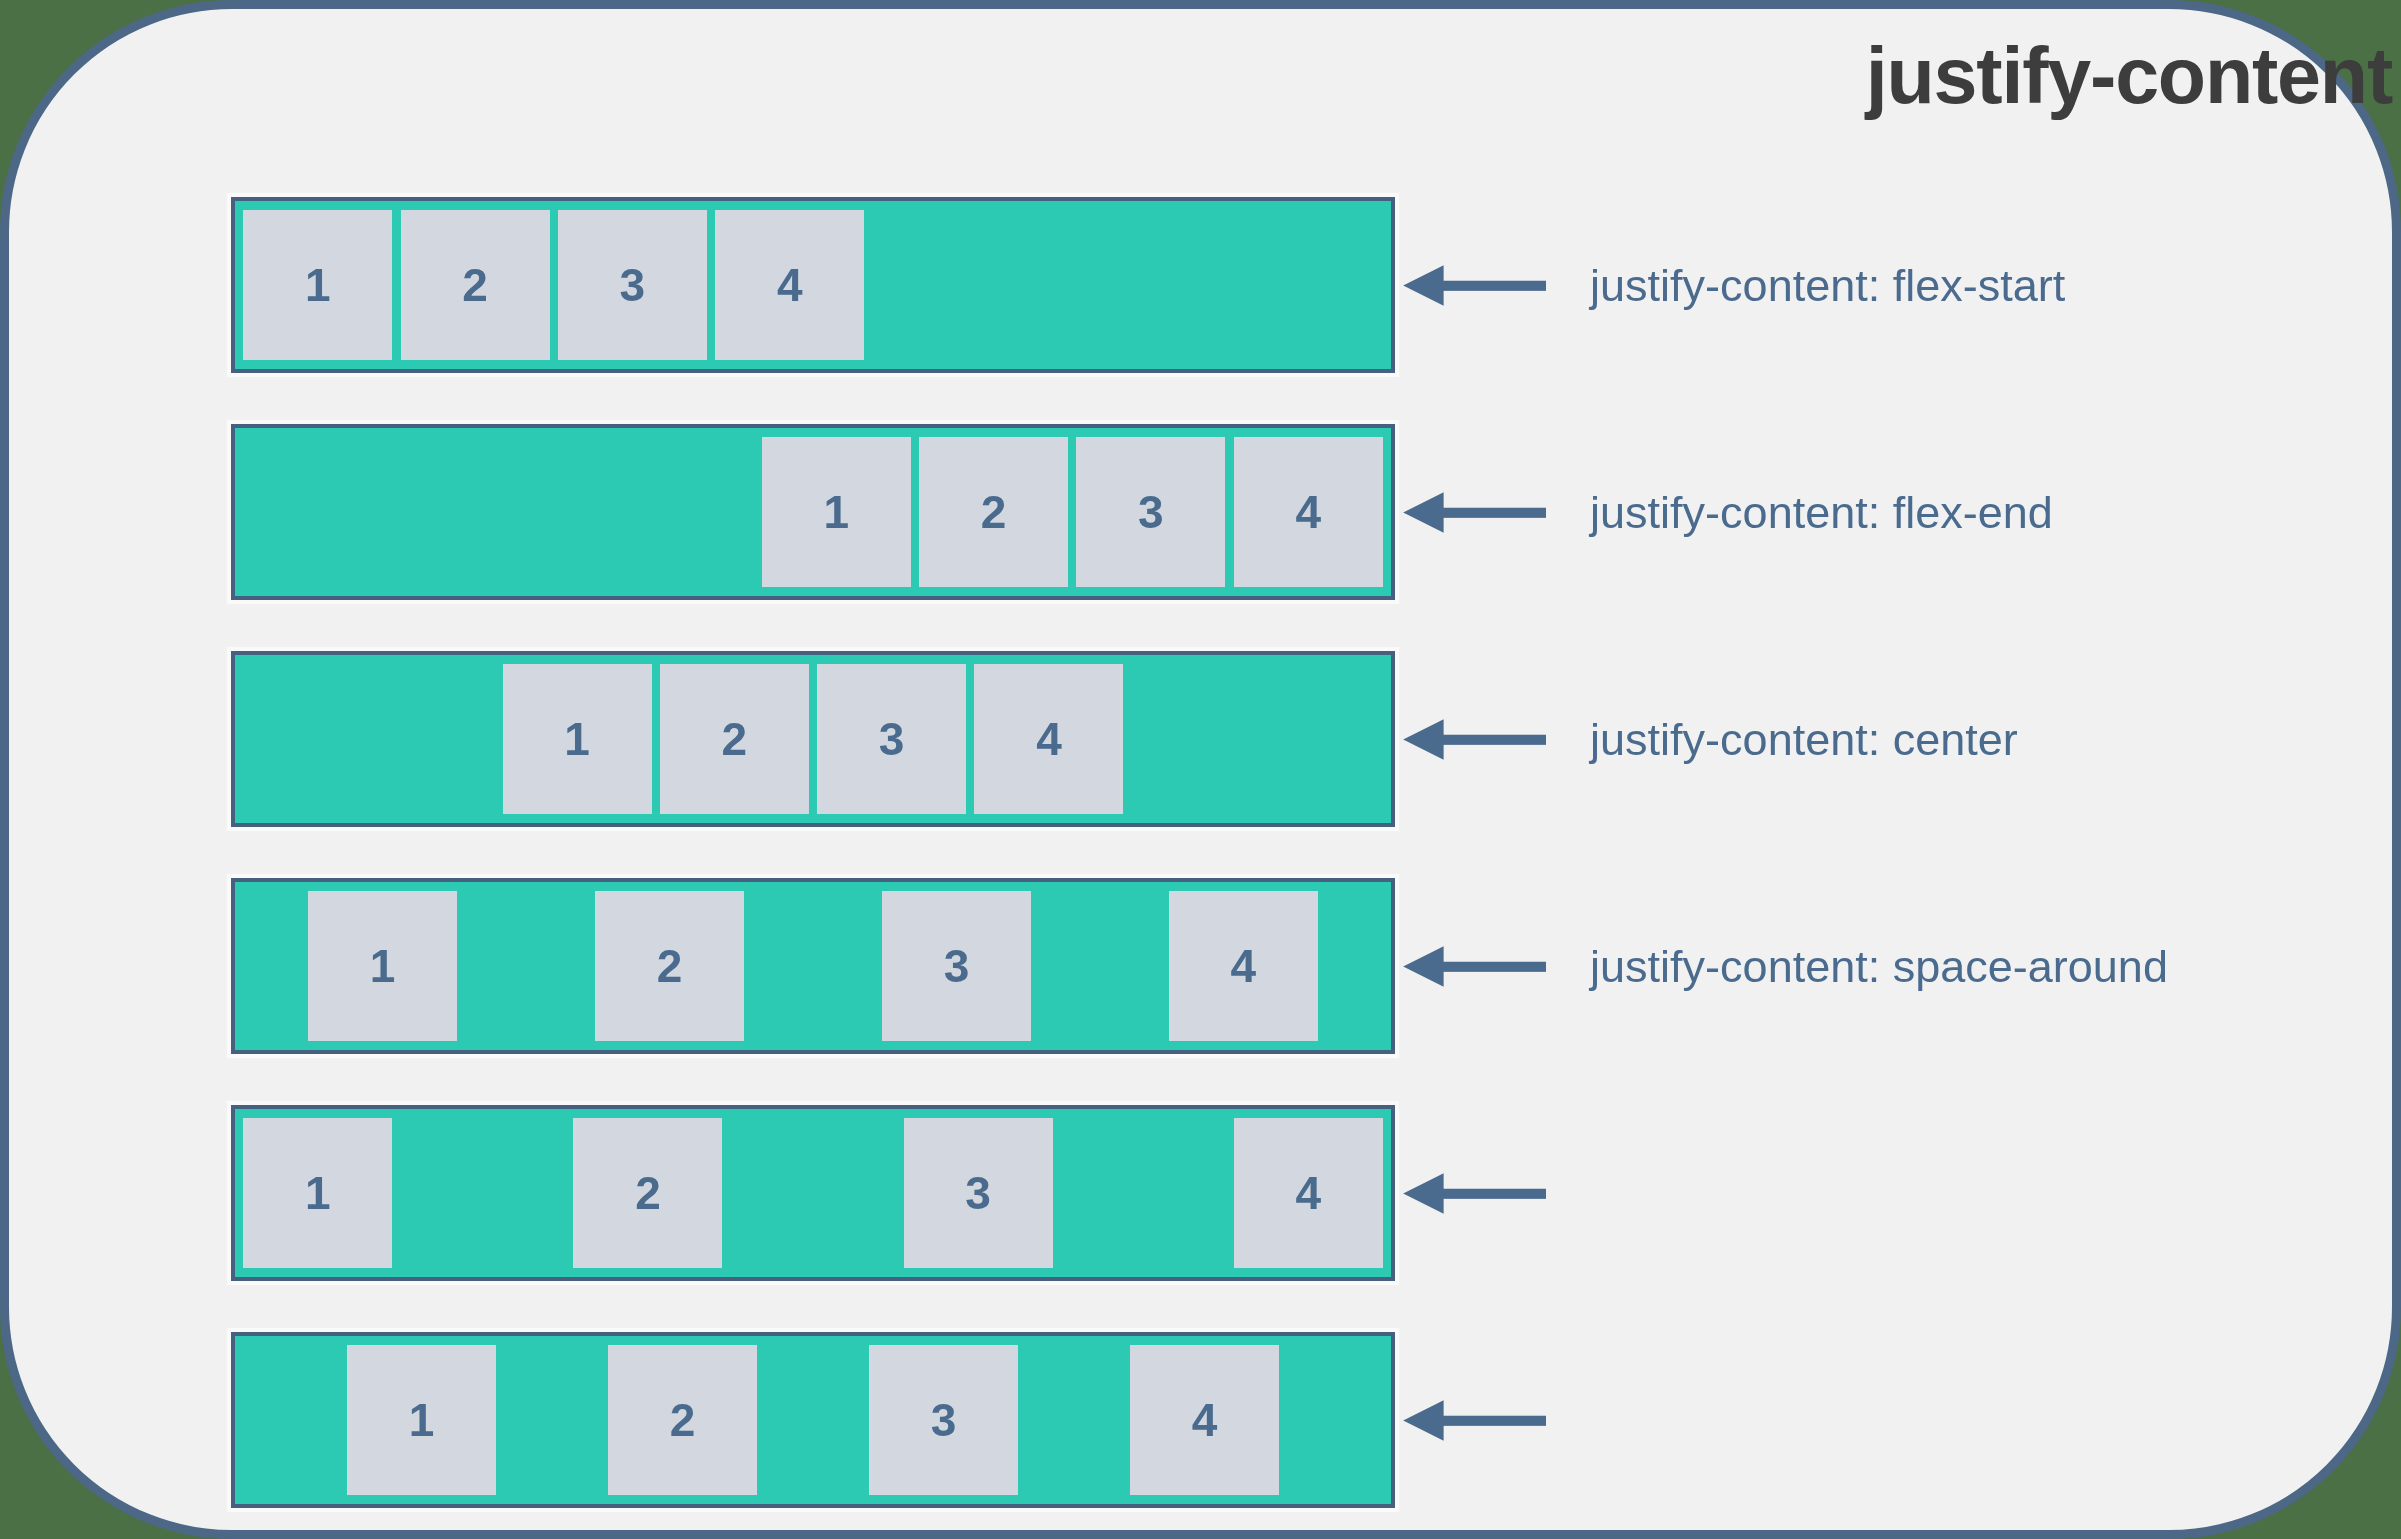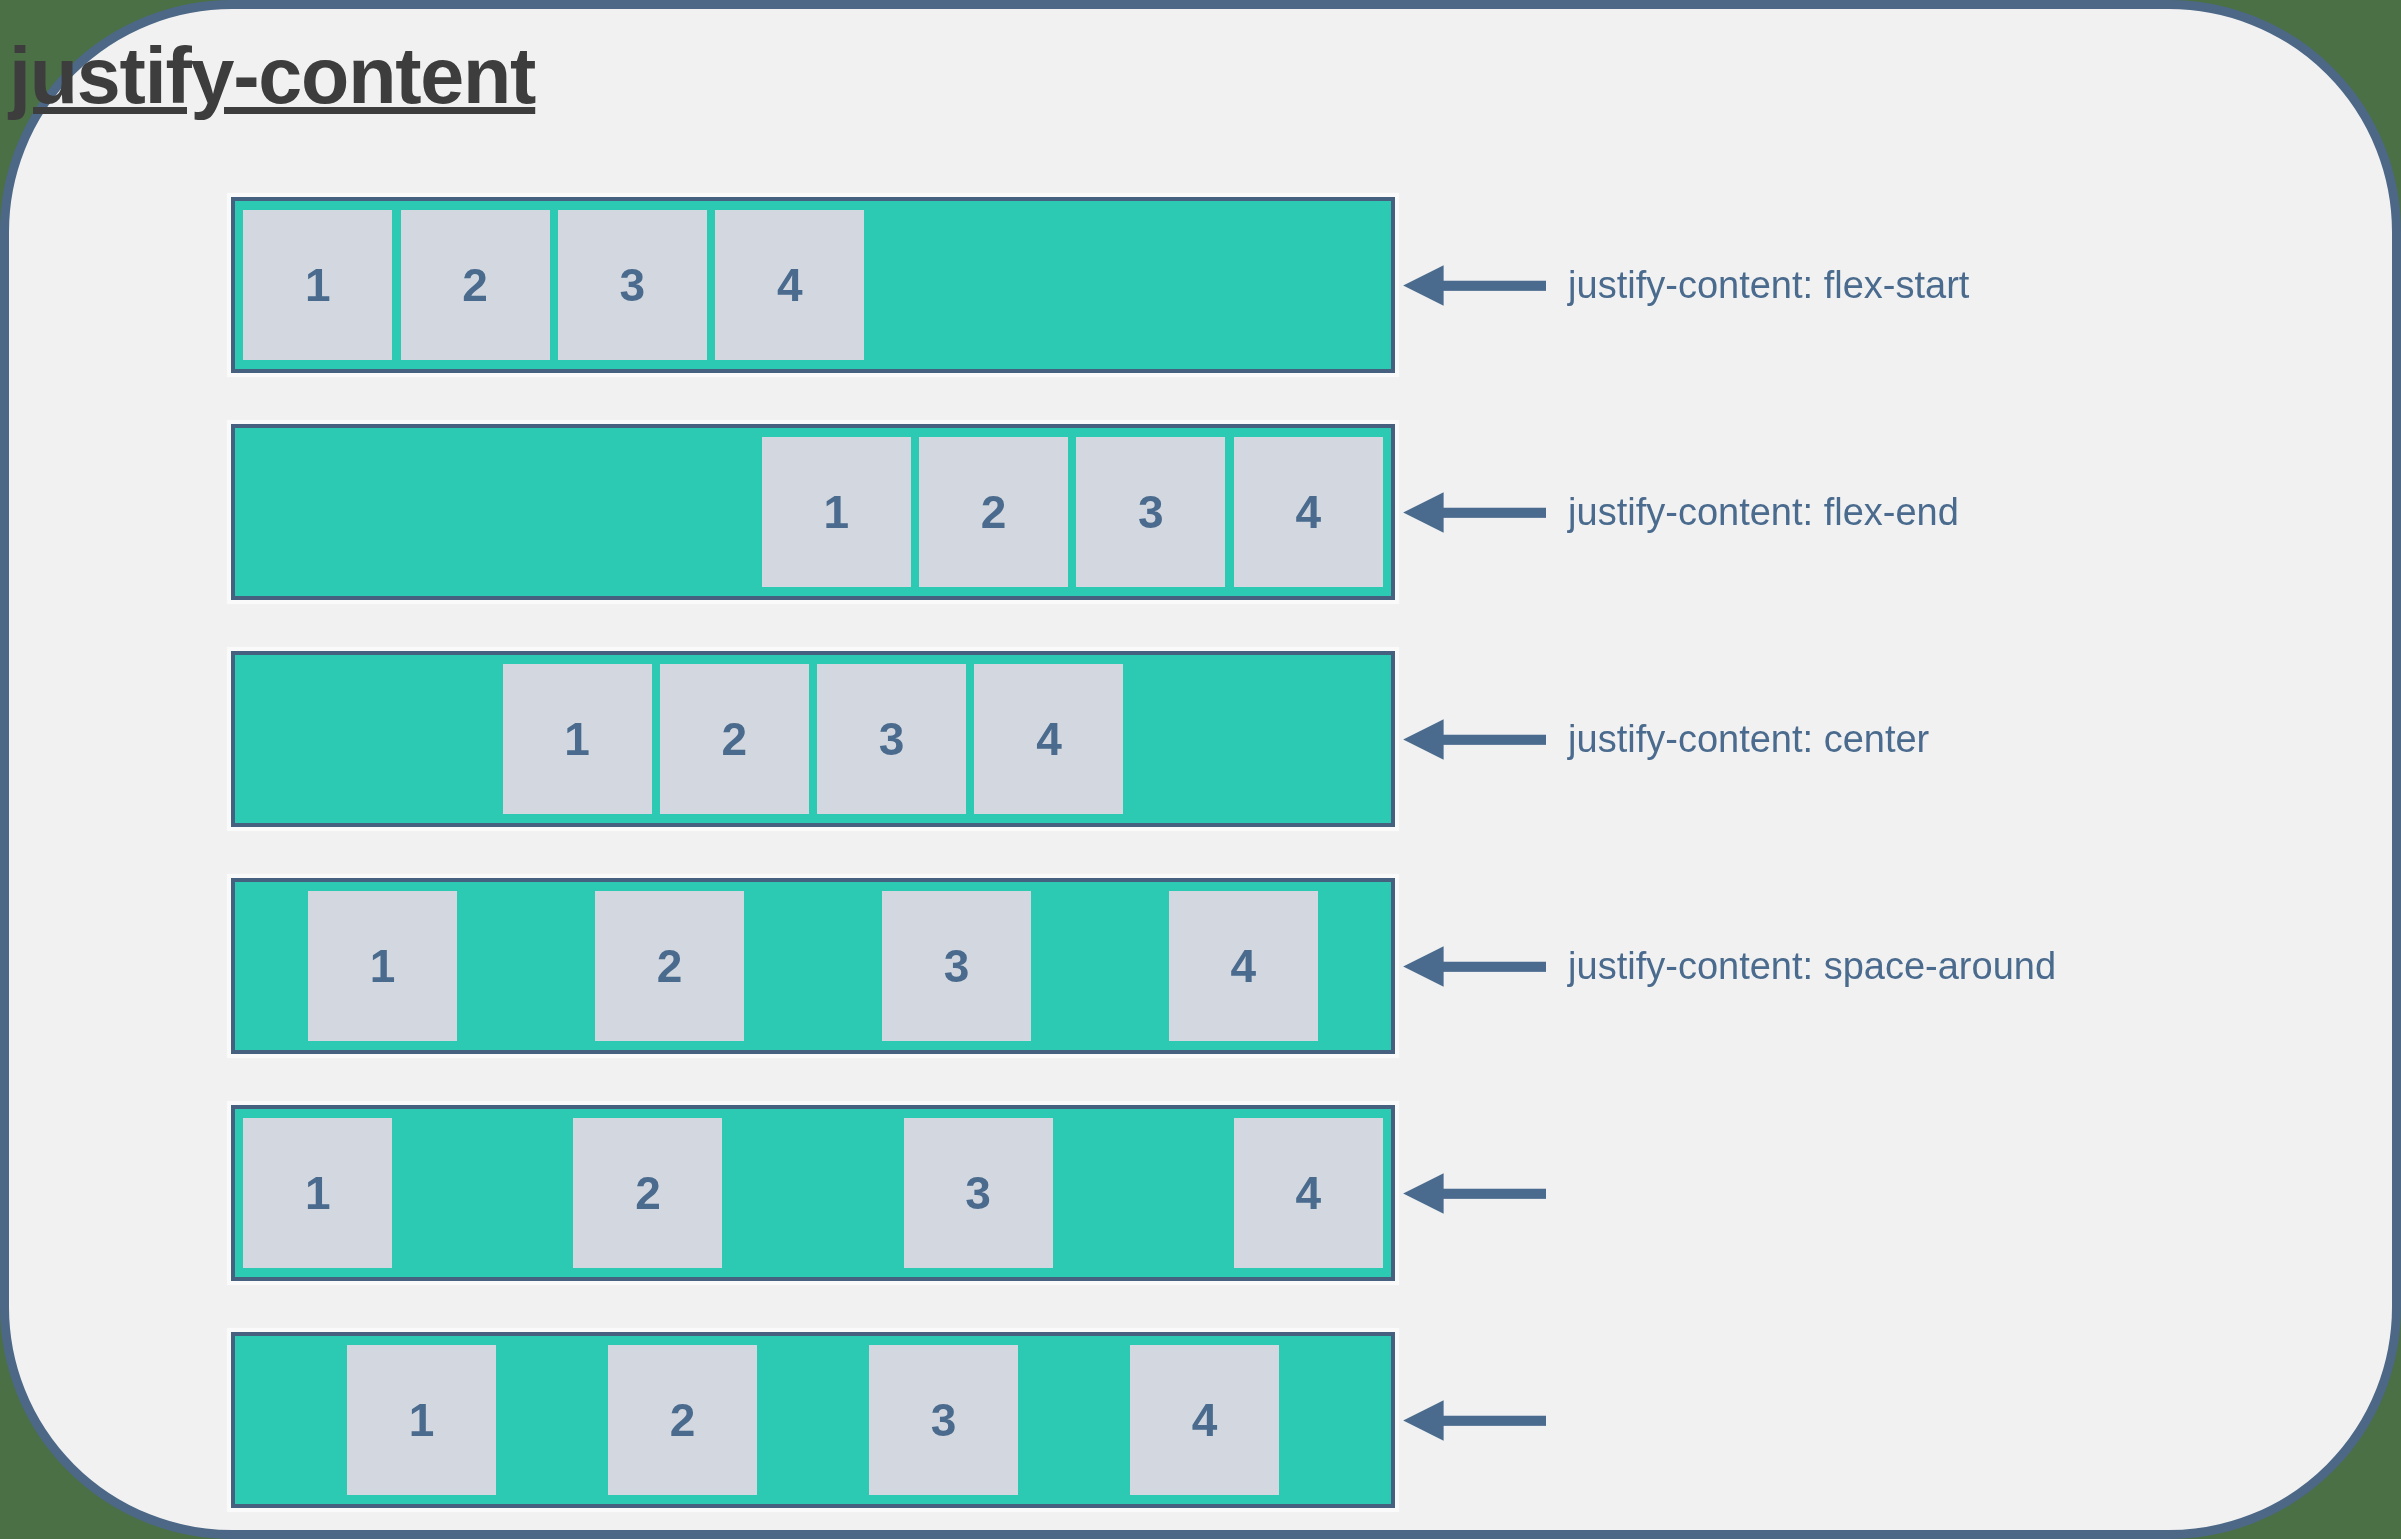--- a/index.html
+++ b/index.html
@@ -23,27 +23,26 @@
     inset:0;
     background:var(--card-bg);
     border:9.5px solid var(--card-border);
     border-radius:232px;
   }
   .title{
     position:absolute;
     top:20px;
     left:0;
     width:100%;
-    text-align:left;
+    text-align:right;
     font-size:79px;
     font-weight:bold;
     letter-spacing:-1.2px;
     line-height:1.2;
     color:var(--title-color);
-    text-decoration:underline;
   }
   .rows{
     position:absolute;
     left:222px;
     top:188px;
     display:flex;
     flex-direction:column;
     gap:51px;
   }
   .row{
@@ -74,22 +73,22 @@
     font-size:46px;
     font-weight:bold;
     color:var(--slate);
   }
   .arrow{
     flex:0 0 auto;
     margin-left:7.1px;
     display:block;
   }
   .row-label{
-    margin-left:22px;
-    font-size:38px;
+    margin-left:44px;
+    font-size:45px;
     color:var(--slate);
     white-space:nowrap;
     line-height:1;
   }
 </style>
 </head>
 <body>
 
 <div class="card">
   <div class="title">justify-content</div>

